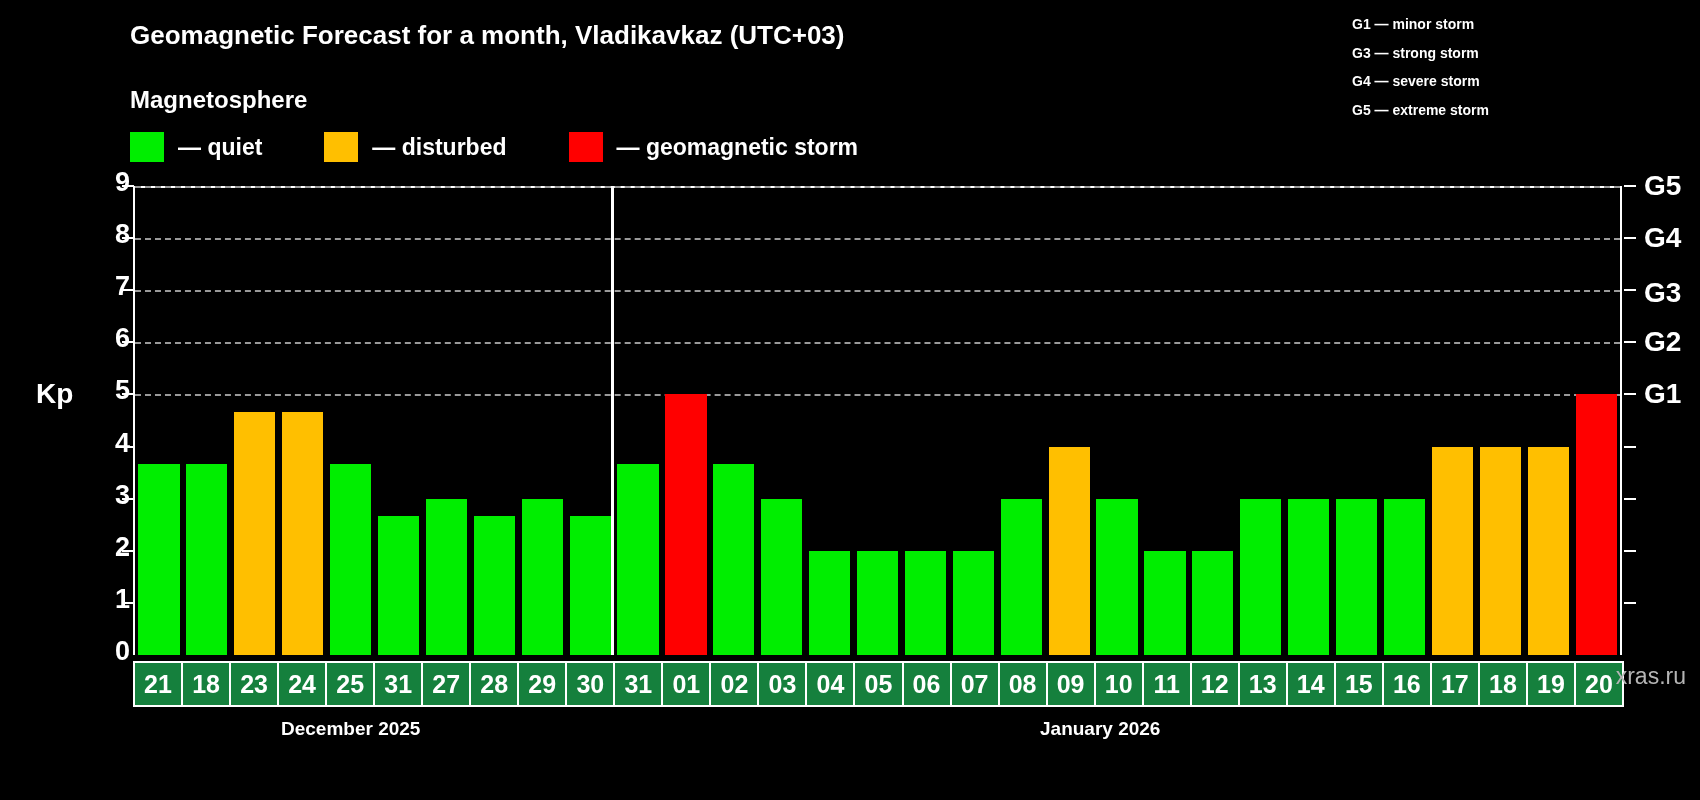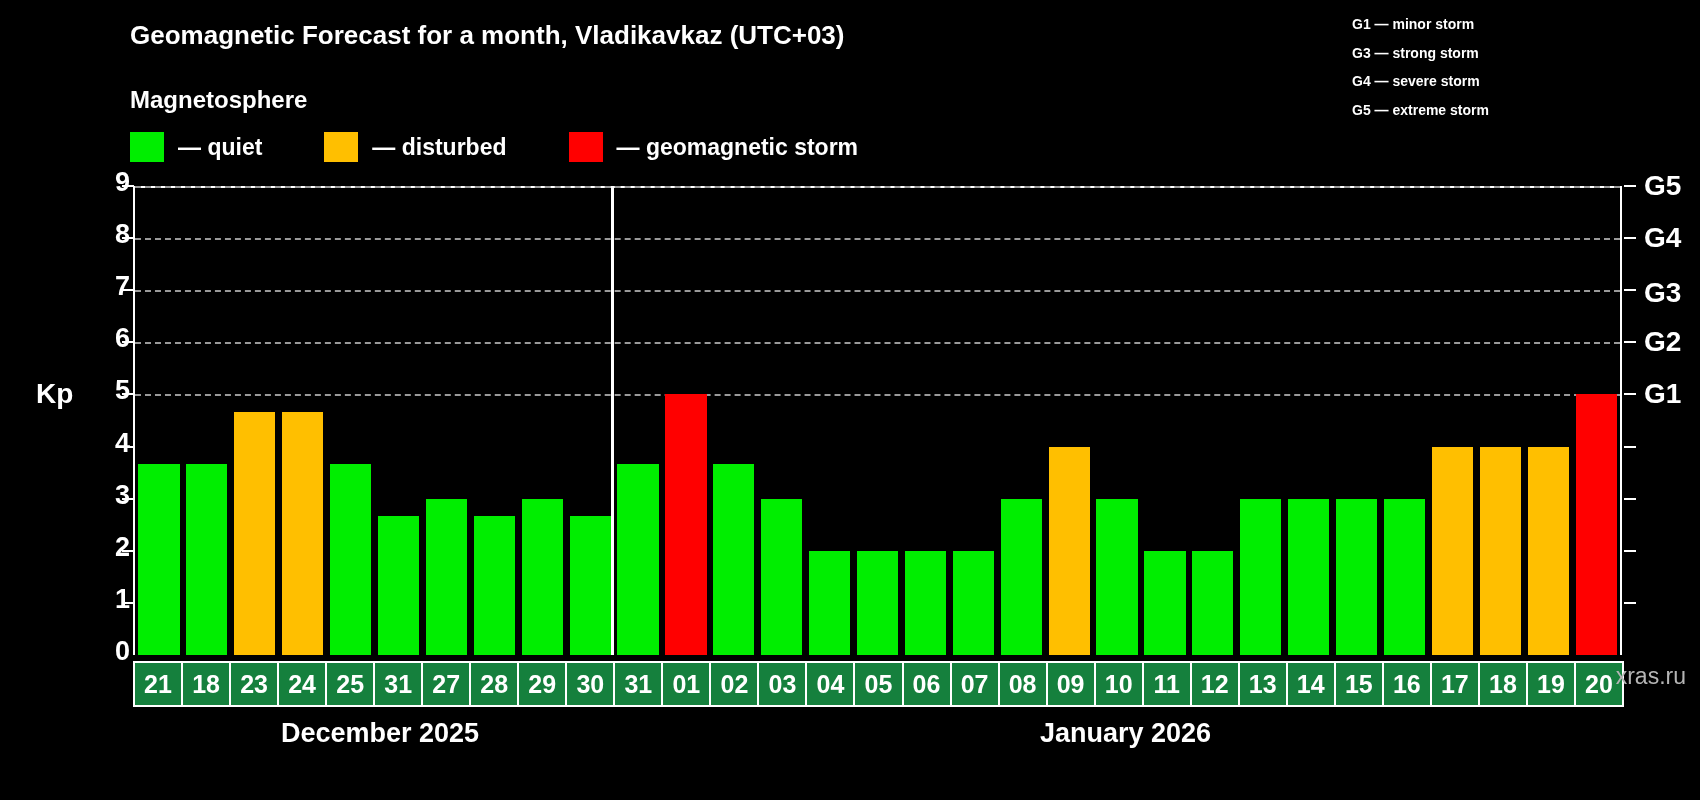--- a/index.html
+++ b/index.html
@@ -109,21 +109,21 @@
   .daycell {
     flex: 1 1 0; height: 46px;
     border: 2px solid #ffffff;
     margin-right: -2px;
     display: flex; align-items: center; justify-content: center;
     font-size: 25px; font-weight: bold; background: #15803d;
   }
 
   #months { position: absolute; left: 0; top: 718px; width: 1700px; height: 40px; }
   .monthlabel {
-    position: absolute; font-size: 27px; font-weight: bold;
+    position: absolute; font-size: 19px; font-weight: bold;
   }
   #month-0 { left: 281px; }
   #month-1 { left: 1040px; }
 
   #watermark {
     position: absolute; right: 14px; bottom: 6px;
     font-size: 23px; color: #b4b4b4; font-weight: normal;
   }
 </style>
 </head>

